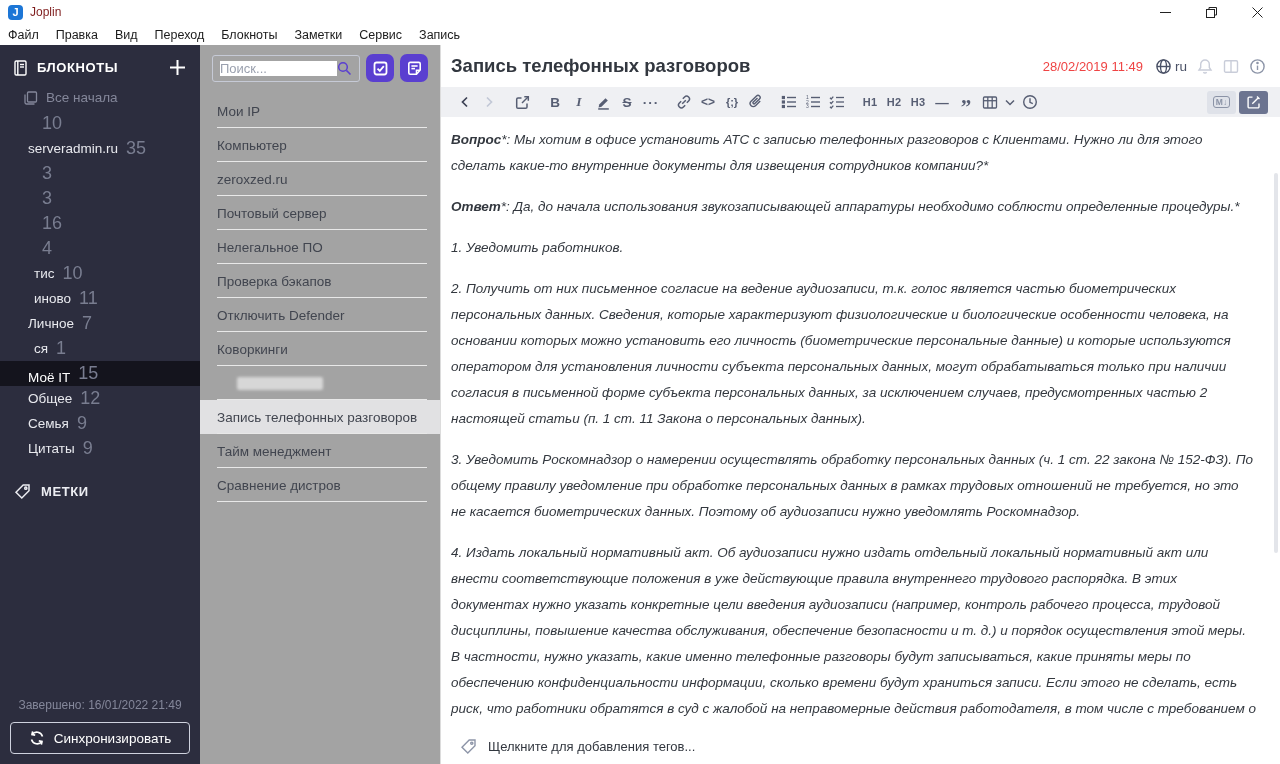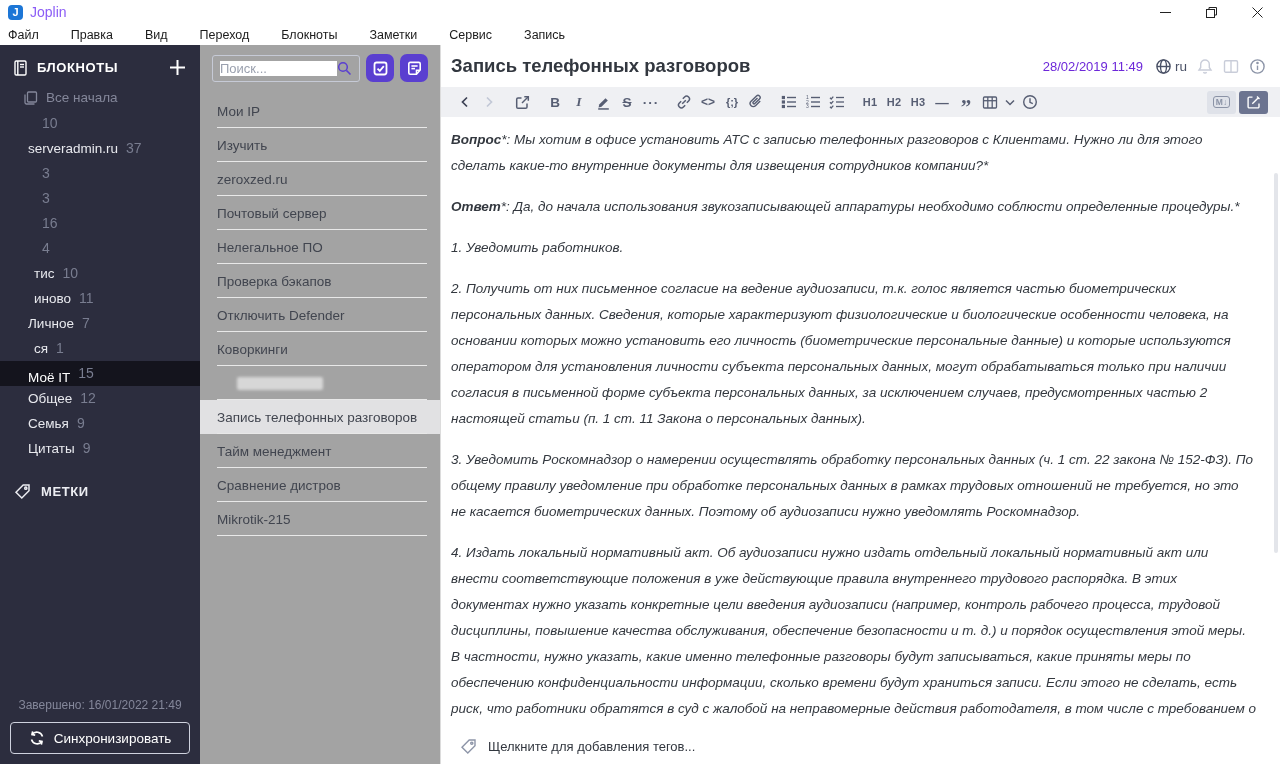--- a/index.html
+++ b/index.html
@@ -3,39 +3,39 @@
 <meta charset="utf-8">
 <style>
   * { box-sizing: border-box; margin: 0; padding: 0; }
   html,body { width:1280px; height:764px; overflow:hidden; background:#fff;
     font-family:"Liberation Sans", sans-serif; -webkit-font-smoothing:antialiased; }
 
   
   .titlebar { height:24px; display:flex; align-items:center; background:#fff; padding-left:8px; position:relative; }
   .app-logo { width:15px; height:15px; background:#1c76d6; border-radius:4px; color:#fff;
     font-weight:bold; font-size:11px; display:flex; align-items:center; justify-content:center; margin-right:7px; }
-  .app-title { font-size:14px; color:#8b5cf6; }
+  .app-title { font-size:12px; color:#7f1d1d; }
   .win-controls { position:absolute; right:0; top:0; height:24px; display:flex; }
   .win-btn { width:46px; height:24px; display:flex; align-items:center; justify-content:center; color:#222; }
 
   
-  .menubar { height:21px; display:flex; align-items:center; padding-left:8px; gap:32px; background:#fff; }
+  .menubar { height:21px; display:flex; align-items:center; padding-left:8px; gap:17px; background:#fff; }
   .menu-item { font-size:12.5px; color:#1b1b1b; cursor:default; }
 
   
   .main { display:flex; height:719px; }
 
   
   .sidebar { width:200px; background:#2c2d3e; color:#e8e9ee; position:relative; flex:none; }
   .sb-header { display:flex; align-items:center; padding:14px 14px 10px 13px; }
   .sb-header .hdr-label { font-size:13px; font-weight:bold; letter-spacing:.6px; color:#fff; margin-left:9px; flex:1; }
   .plus { color:#fff; }
   .sb-allnotes { display:flex; align-items:center; gap:8px; padding:4px 0 6px 24px; color:#84879a; font-size:13.5px; }
   .sb-item { height:25px; line-height:25px; padding-left:28px; font-size:13.5px; display:flex; align-items:center; white-space:nowrap; }
-  .sb-item .count { color:#797d90; margin-left:8px; font-size:14px; }
+  .sb-item .count { color:#797d90; margin-left:8px; font-size:18px; }
   .sb-item.selected { background:#14141d; }
   .sb-item.selected .nb-label { color:#fff;margin-top:8px; }
   .nb-blur { display:none; height:13px; border-radius:2px; background:#565a6d; filter:blur(1.2px); margin-right:6px; }
   .sb-item.redacted .nb-blur { display:inline-block; }
   .blur-45{width:45px}.blur-48{width:48px}.blur-50{width:50px}.blur-55{width:55px}
   .blur-60{width:60px}.blur-80{width:80px}.blur-95{width:95px}
   .sb-tags { display:flex; align-items:center; gap:10px; margin-top:22px; padding-left:14px;
     font-size:13px; font-weight:bold; letter-spacing:.6px; color:#ecedf2; }
   .sb-bottom { position:absolute; left:0; right:0; bottom:10px; }
   .sync-status { text-align:center; color:#84879a; font-size:12px; margin-bottom:10px; }
@@ -55,21 +55,21 @@
     color:#41454f; position:relative; cursor:default; }
   .nl-item:after { content:""; position:absolute; left:17px; right:13px; bottom:0; border-bottom:1px solid #e8e8e8; }
   .nl-item.selected { background:#e1e1e3; }
   .note-blur { display:none; width:86px; height:13px; border-radius:2px; background:#d7d7d7; filter:blur(1.5px); margin-left:20px; }
   .nl-item.redacted .note-blur { display:inline-block; }
 
   
   .editor { flex:1; display:flex; flex-direction:column; background:#fff; min-width:0; position:relative; }
   .ed-header { height:42px; display:flex; align-items:center; padding:0 14px 0 10px; gap:10px; }
   .ed-title { flex:1; font-size:18.5px; font-weight:bold; color:#32373f; white-space:nowrap; overflow:hidden; }
-  .ed-date { font-size:13px; color:#6d28d9; margin-right:2px; }
+  .ed-date { font-size:13px; color:#ef4444; margin-right:2px; }
   .ed-locale { font-size:13.5px; color:#4a5166; display:flex; align-items:center; gap:3px; }
   .hdr-ic { display:flex; align-items:center; }
   .dim { color:#c9cdd9; }
   .mid { color:#8d95a8; }
 
   .ed-toolbar { height:30px; background:#eff0f3; display:flex; align-items:center; padding:0 12px; color:#575e73; }
   .tb { height:24px; min-width:24px; padding:0 3px; display:flex; align-items:center; justify-content:center;
     cursor:pointer; border-radius:3px; }
   .tb.txt { font-size:13.5px; font-weight:bold; }
   .tb.h { font-size:11px; font-weight:bold; letter-spacing:.3px; }
@@ -167,21 +167,21 @@
 
         <div class="sb-item redacted blur-50">
           <span class="nb-blur"></span>
           <span class="nb-label"></span>
           <span class="count">10</span>
         </div>
 
         <div class="sb-item">
 
           <span class="nb-label">serveradmin.ru</span>
-          <span class="count">37</span>
+          <span class="count">35</span>
         </div>
 
         <div class="sb-item redacted blur-95">
           <span class="nb-blur"></span>
           <span class="nb-label"></span>
           <span class="count">3</span>
         </div>
 
         <div class="sb-item redacted blur-60">
           <span class="nb-blur"></span>
@@ -307,25 +307,25 @@
       </button>
     </div>
 
     <div class="nl-items">
 
         <div class="nl-item">
 
           <span>Мои IP</span>
         </div>
 
-
-        <div class="nl-item">
-
-          <span>Изучить</span>
-        </div>
+        <div class="nl-item">
+
+          <span>Компьютер</span>
+        </div>
+
 
         <div class="nl-item">
 
           <span>zeroxzed.ru</span>
         </div>
 
         <div class="nl-item">
 
           <span>Почтовый сервер</span>
         </div>
@@ -364,24 +364,20 @@
         <div class="nl-item">
 
           <span>Тайм менеджмент</span>
         </div>
 
         <div class="nl-item">
 
           <span>Сравнение дистров</span>
         </div>
 
-        <div class="nl-item">
-
-          <span>Mikrotik-215</span>
-        </div>
       </div>
   </div>
 
   <div class="editor">
 
     <div class="ed-header">
       <span class="ed-title">Запись телефонных разговоров</span>
       <span class="ed-date">28/02/2019 11:49</span>
       <span class="ed-locale">
         <span class="hdr-ic">

